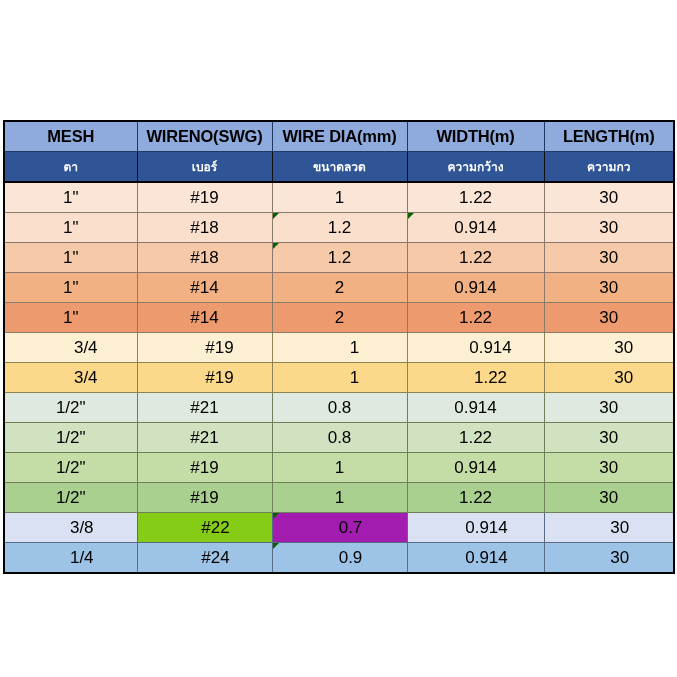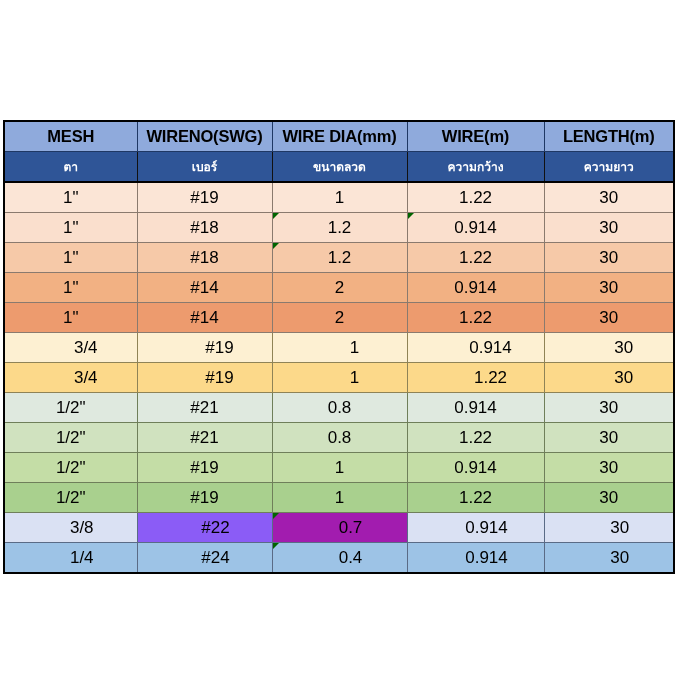--- a/index.html
+++ b/index.html
@@ -96,29 +96,29 @@
         <col class="c1">
         <col class="c2">
         <col class="c3">
         <col class="c4">
     </colgroup>
     <thead>
       <tr class="head-en">
         <th>MESH</th>
         <th>WIRENO(SWG)</th>
         <th>WIRE DIA(mm)</th>
-        <th>WIRE(m)</th>
+        <th>WIDTH(m)</th>
         <th>LENGTH(m)</th>
       </tr>
       <tr class="head-th">
         <th class="thai">ตา</th>
         <th class="thai">เบอร์</th>
         <th class="thai">ขนาดลวด</th>
         <th class="thai">ความกว้าง</th>
-        <th class="thai">ความยาว</th>
+        <th class="thai">ความกว</th>
       </tr>
     </thead>
     <tbody id="spec-body">
         <tr class="band-orange">
           <td style="background: rgb(251, 229, 214);">1"</td>
           <td style="background: rgb(251, 229, 214);">#19</td>
           <td style="background: rgb(251, 229, 214);">1</td>
           <td style="background: rgb(251, 229, 214);">1.22</td>
           <td style="background: rgb(251, 229, 214);">30</td>
         </tr>
@@ -187,27 +187,27 @@
         </tr>
         <tr class="band-green">
           <td style="background: rgb(169, 208, 142);">1/2"</td>
           <td style="background: rgb(169, 208, 142);">#19</td>
           <td style="background: rgb(169, 208, 142);">1</td>
           <td style="background: rgb(169, 208, 142);">1.22</td>
           <td style="background: rgb(169, 208, 142);">30</td>
         </tr>
         <tr class="band-blue">
           <td style="background: rgb(218, 225, 243);">3/8</td>
-          <td style="background: #8b5cf6;">#22</td>
+          <td style="background: #84cc16;">#22</td>
           <td class="note" style="background: #a21caf;">0.7</td>
           <td style="background: rgb(218, 225, 243);">0.914</td>
           <td style="background: rgb(218, 225, 243);">30</td>
         </tr>
         <tr class="band-blue">
           <td style="background: rgb(157, 195, 230);">1/4</td>
           <td style="background: rgb(157, 195, 230); margin-top: 20px;">#24</td>
-          <td class="note" style="background: rgb(157, 195, 230);">0.4</td>
+          <td class="note" style="background: rgb(157, 195, 230);">0.9</td>
           <td style="background: rgb(157, 195, 230);">0.914</td>
           <td style="background: rgb(157, 195, 230);">30</td>
         </tr>
       </tbody>
   </table>
 </div>
 
 </body></html>

